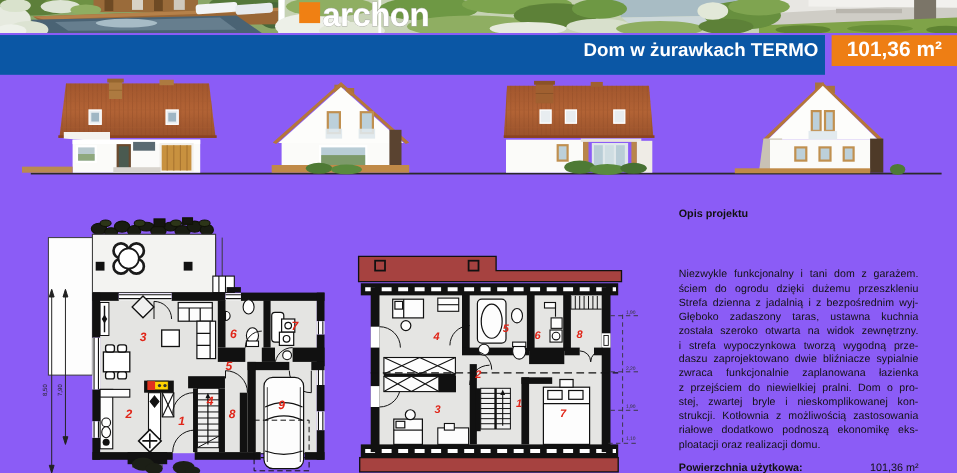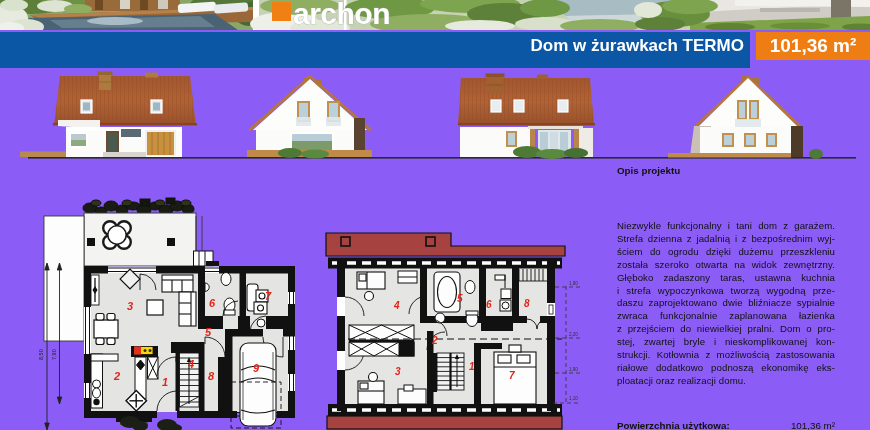--- a/index.html
+++ b/index.html
@@ -890,28 +890,28 @@
 
   <g>
         <text x="469" y="370" font-size="10" font-weight="bold" font-style="italic" fill="#e02518">1</text>
       </g>
 
   <g>
         <text x="509" y="379" font-size="10" font-weight="bold" font-style="italic" fill="#e02518">7</text>
       </g>
 </svg>
 
-<div class="abs" style="left:617px;top:165px;width:218px;color:#111;">
+<div class="abs" style="left:617px;top:189px;width:218px;color:#111;">
   <div style="font-size:9.8px;font-weight:bold;margin-bottom:3px;">Opis projektu</div>
   <div style="font-size:9.6px;line-height:12.9px;letter-spacing:0.1px;margin-top:44px;">
     <div style="text-align:justify;text-align-last:justify;">Niezwykle funkcjonalny i tani dom z garażem.</div>
+    <div style="text-align:justify;text-align-last:justify;">ściem do ogrodu dzięki dużemu przeszkleniu</div>
     <div style="text-align:justify;text-align-last:justify;">Strefa dzienna z jadalnią i z bezpośrednim wyj-</div>
-    <div style="text-align:justify;text-align-last:justify;">ściem do ogrodu dzięki dużemu przeszkleniu</div>
+    <div style="text-align:justify;text-align-last:justify;">Głęboko zadaszony taras, ustawna kuchnia</div>
     <div style="text-align:justify;text-align-last:justify;">została szeroko otwarta na widok zewnętrzny.</div>
-    <div style="text-align:justify;text-align-last:justify;">Głęboko zadaszony taras, ustawna kuchnia</div>
     <div style="text-align:justify;text-align-last:justify;">i strefa wypoczynkowa tworzą wygodną prze-</div>
     <div style="text-align:justify;text-align-last:justify;">daszu zaprojektowano dwie bliźniacze sypialnie</div>
     <div style="text-align:justify;text-align-last:justify;">zwraca funkcjonalnie zaplanowana łazienka</div>
     <div style="text-align:justify;text-align-last:justify;">z przejściem do niewielkiej pralni. Dom o pro-</div>
     <div style="text-align:justify;text-align-last:justify;">stej, zwartej bryle i nieskomplikowanej kon-</div>
     <div style="text-align:justify;text-align-last:justify;">strukcji. Kotłownia z możliwością zastosowania</div>
     <div style="text-align:justify;text-align-last:justify;">riałowe dodatkowo podnoszą ekonomikę eks-</div>
     <div style="text-align:left;">ploatacji oraz realizacji domu.</div>
   </div>
 </div>

